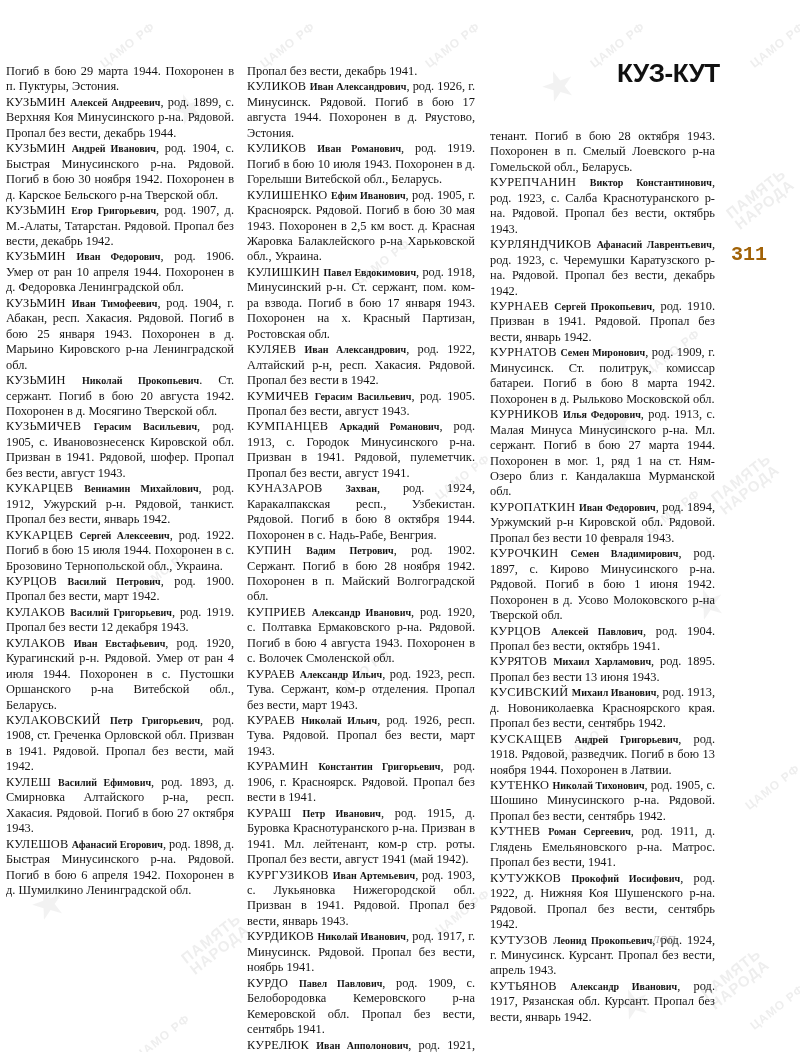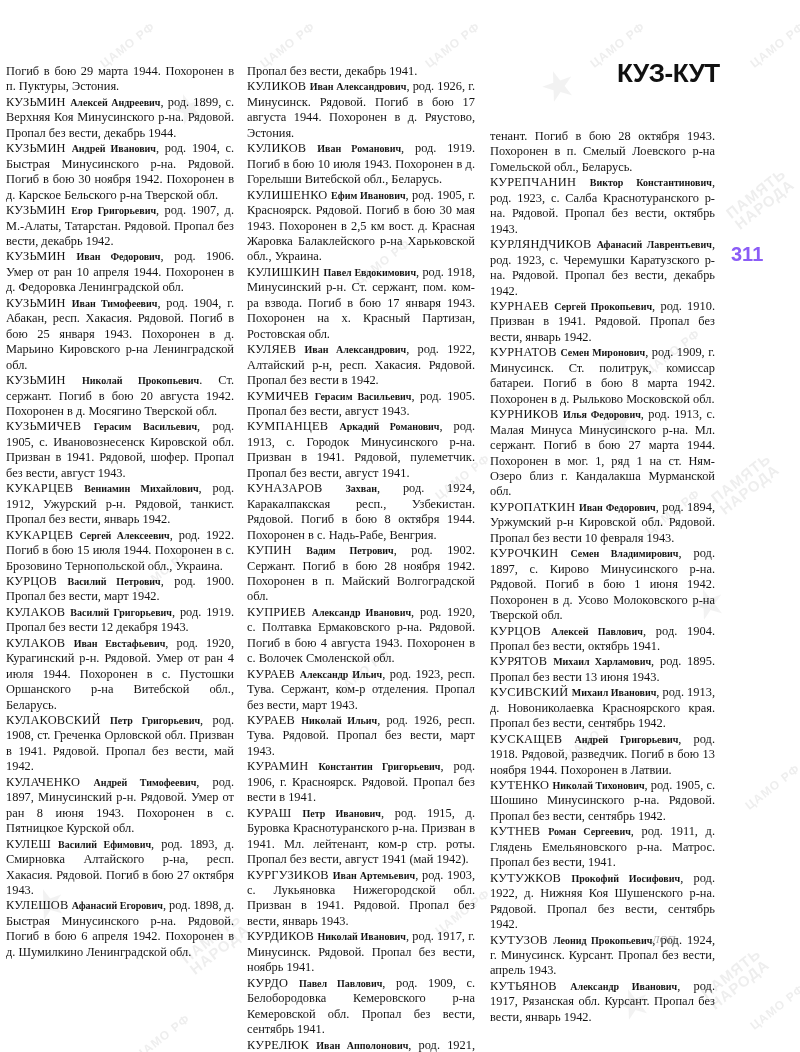--- a/index.html
+++ b/index.html
@@ -42,24 +42,24 @@
       font-family: Liberation Sans, sans-serif;
       font-weight: bold;
       font-size: 26px;
       letter-spacing: -0.5px;
       color: #111;
       z-index: 2;
     }
     .page-number {
       position: absolute;
       left: 731px; top: 243px;
-      font-family: Liberation Sans, sans-serif;
+      font-family: Liberation Mono, monospace;
       font-weight: bold;
       font-size: 20px;
-      color: #8b5cf6;
+      color: #a16207;
       z-index: 2;
       text-align: center;
     }
     .column {
       position: absolute;
       z-index: 1;
       font-size: 12.4px;
       line-height: 15.45px;
       text-align: justify;
       hyphens: manual;
@@ -189,24 +189,20 @@
   </p>
         <p class="entry">
     <span class="surname">КУЛАКОВ </span>
     <span class="given">Иван Евстафьевич</span><span class="body">, род. 1920, Курагинский р-н. Рядовой. Умер от ран 4 июля 1944. Похоронен в с. Пустошки Оршанского р-на Витебской обл., Беларусь.</span>
   </p>
         <p class="entry">
     <span class="surname">КУЛАКОВСКИЙ </span>
     <span class="given">Петр Григорьевич</span><span class="body">, род. 1908, ст. Греченка Орловской обл. Призван в 1941. Рядовой. Пропал без вести, май 1942.</span>
   </p>
         <p class="entry">
-    <span class="surname">КУЛАЧЕНКО </span>
-    <span class="given">Андрей Тимофеевич</span><span class="body">, род. 1897, Минусинский р-н. Рядовой. Умер от ран 8 июня 1943. Похоронен в с. Пятницкое Курской обл.</span>
-  </p>
-        <p class="entry">
     <span class="surname">КУЛЕШ </span>
     <span class="given">Василий Ефимович</span><span class="body">, род. 1893, д. Смирновка Алтайского р-на, респ. Хакасия. Рядовой. Погиб в бою 27 октября 1943.</span>
   </p>
         <p class="entry">
     <span class="surname">КУЛЕШОВ </span>
     <span class="given">Афанасий Егорович</span><span class="body">, род. 1898, д. Быстрая Минусинского р-на. Рядовой. Погиб в бою 6 апреля 1942. Похоронен в д. Шумилкино Ленинградской обл.</span>
   </p>
       </div>
   </div>
 

